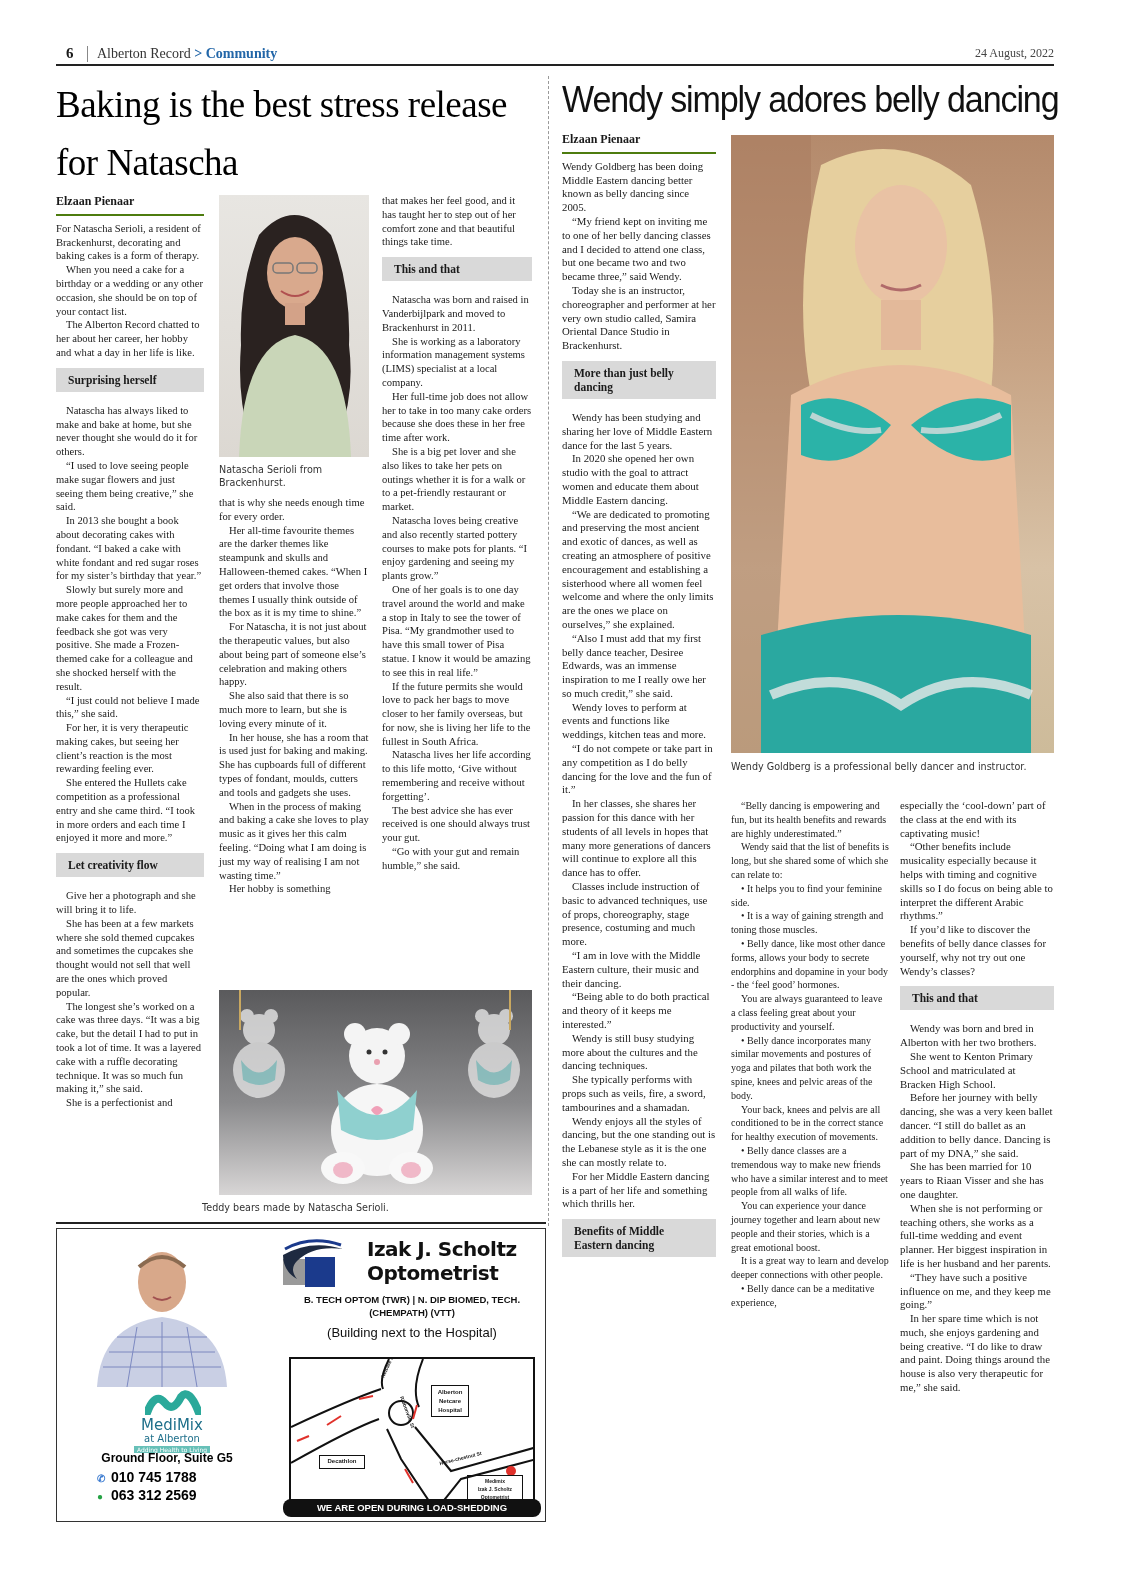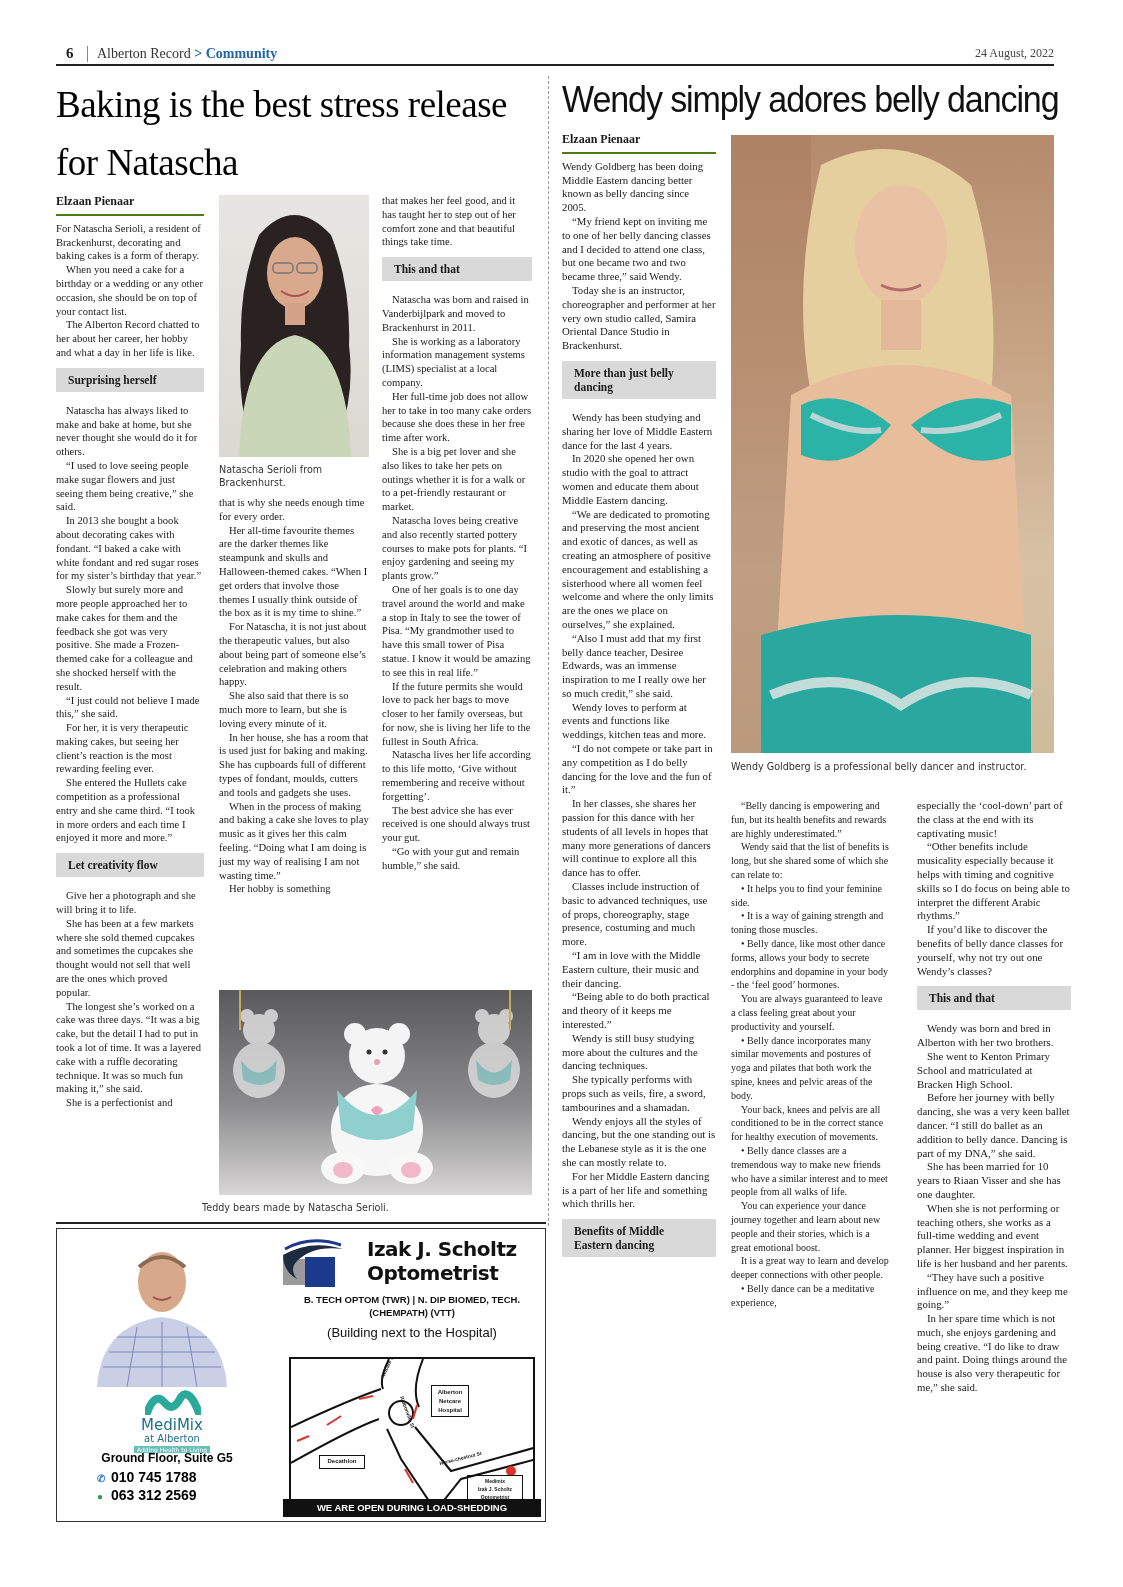--- a/index.html
+++ b/index.html
@@ -41,21 +41,21 @@
   .medimix .tag { background: #67c0b8; color: #fff; font-size: 6px; line-height: 7px; margin: 2px auto 0; width: 76px; }
   .ad .addr { position: absolute; left: 20px; top: 222px; width: 180px; text-align: center; font-family: "Liberation Sans", sans-serif; font-weight: bold; font-size: 12px; color: #000; }
   .ad .ph { position: absolute; left: 40px; font-family: "Liberation Sans", sans-serif; font-weight: bold; font-size: 14px; color: #000; }
   .ad .ph .ic { display: inline-block; width: 10px; font-size: 10px; margin-right: 4px; }
   .opto { position: absolute; left: 224px; top: 6px; width: 262px; }
   .opto .logo { position: absolute; left: 2px; top: 4px; width: 60px; height: 48px; }
   .opto .name { position: absolute; left: 86px; top: 2px; font-family: "DejaVu Sans", sans-serif; font-weight: bold; font-size: 20px; line-height: 24px; color: #111; letter-spacing: -0.5px; }
   .opto .quals { position: absolute; left: 0; top: 58px; width: 262px; text-align: center; font-family: "Liberation Sans", sans-serif; font-weight: bold; font-size: 9.5px; line-height: 13px; color: #111; }
   .opto .bldg { position: absolute; left: 0; top: 90px; width: 262px; text-align: center; font-family: "Liberation Sans", sans-serif; font-size: 13px; color: #111; }
   .map { position: absolute; left: 232px; top: 128px; width: 246px; height: 145px; border: 2px solid #111; background: #fff; overflow: hidden; }
-  .mapband { position: absolute; left: 226px; top: 270px; width: 258px; height: 18px; background: #111; color: #fff; font-family: "Liberation Sans", sans-serif; font-weight: bold; font-size: 9.5px; line-height: 18px; text-align: center; }
+  .mapband { position: absolute; left: 226px; top: 270px; width: 258px; height: 18px; background: #111; color: #fff; font-family: "Liberation Sans", sans-serif; font-weight: bold; font-size: 9.5px; line-height: 18px; text-align: center; border-radius: 8px; }
 </style>
 </head>
 <body>
 
 <div class="abs hdr">
   <span class="pg">6</span>
   <span class="sep"></span>
   <span class="pub">
     <span>Alberton Record</span>
     <span class="sect">&gt;</span>
@@ -162,21 +162,21 @@
 <div class="caption" style="left:202px; top:1201px; width:313px;">Teddy bears made by Natascha Serioli.</div>
 
 <h1 class="abs right-title">Wendy simply adores belly dancing</h1>
 
 <div class="col" style="left:562px; top:133px; width:154px; font-size:10.8px;">
   <div class="byline">Elzaan Pienaar</div>
   <p class="first">Wendy Goldberg has been doing Middle Eastern dancing better known as belly dancing since 2005.</p>
   <p>“My friend kept on inviting me to one of her belly dancing classes and I decided to attend one class, but one became two and two became three,” said Wendy.</p>
   <p>Today she is an instructor, choreographer and performer at her very own studio called, Samira Oriental Dance Studio in Brackenhurst.</p>
   <div class="subhead">More than just belly dancing</div>
-  <p>Wendy has been studying and sharing her love of Middle Eastern dance for the last 4 years.</p>
+  <p>Wendy has been studying and sharing her love of Middle Eastern dance for the last 5 years.</p>
   <p>In 2020 she opened her own studio with the goal to attract women and educate them about Middle Eastern dancing.</p>
   <p>“We are dedicated to promoting and preserving the most ancient and exotic of dances, as well as creating an atmosphere of positive encouragement and establishing a sisterhood where all women feel welcome and where the only limits are the ones we place on ourselves,” she explained.</p>
   <p>“Also I must add that my first belly dance teacher, Desiree Edwards, was an immense inspiration to me I really owe her so much credit,” she said.</p>
   <p>Wendy loves to perform at events and functions like weddings, kitchen teas and more.</p>
   <p>“I do not compete or take part in any competition as I do belly dancing for the love and the fun of it.”</p>
   <p>In her classes, she shares her passion for this dance with her students of all levels in hopes that many more generations of dancers will continue to explore all this dance has to offer.</p>
   <p>Classes include instruction of basic to advanced techniques, use of props, choreography, stage presence, costuming and much more.</p>
   <p>“I am in love with the Middle Eastern culture, their music and their dancing.</p>
   <p>“Being able to do both practical and theory of it keeps me interested.”</p>
   <p>Wendy is still busy studying more about the cultures and the dancing techniques.</p>
@@ -212,21 +212,21 @@
   <p>• Belly dance, like most other dance forms, allows your body to secrete endorphins and dopamine in your body - the ‘feel good’ hormones.</p>
   <p>You are always guaranteed to leave a class feeling great about your productivity and yourself.</p>
   <p>• Belly dance incorporates many similar movements and postures of yoga and pilates that both work the spine, knees and pelvic areas of the body.</p>
   <p>Your back, knees and pelvis are all conditioned to be in the correct stance for healthy execution of movements.</p>
   <p>• Belly dance classes are a tremendous way to make new friends who have a similar interest and to meet people from all walks of life.</p>
   <p>You can experience your dance journey together and learn about new people and their stories, which is a great emotional boost.</p>
   <p>It is a great way to learn and develop deeper connections with other people.</p>
   <p>• Belly dance can be a meditative experience,</p>
 </div>
 
-<div class="col" style="left:900px; top:799px; width:154px; font-size:10.8px;margin-left:17px;">
+<div class="col" style="left:900px; top:799px; width:154px; font-size:10.8px;">
   <p class="first">especially the ‘cool-down’ part of the class at the end with its captivating music!</p>
   <p>“Other benefits include musicality especially because it helps with timing and cognitive skills so I do focus on being able to interpret the different Arabic rhythms.”</p>
   <p>If you’d like to discover the benefits of belly dance classes for yourself, why not try out one Wendy’s classes?</p>
   <div class="subhead">This and that</div>
   <p>Wendy was born and bred in Alberton with her two brothers.</p>
   <p>She went to Kenton Primary School and matriculated at Bracken High School.</p>
   <p>Before her journey with belly dancing, she was a very keen ballet dancer. “I still do ballet as an addition to belly dance. Dancing is part of my DNA,” she said.</p>
   <p>She has been married for 10 years to Riaan Visser and she has one daughter.</p>
   <p>When she is not performing or teaching others, she works as a full-time wedding and event planner. Her biggest inspiration in life is her husband and her parents.</p>
   <p>“They have such a positive influence on me, and they keep me going.”</p>

